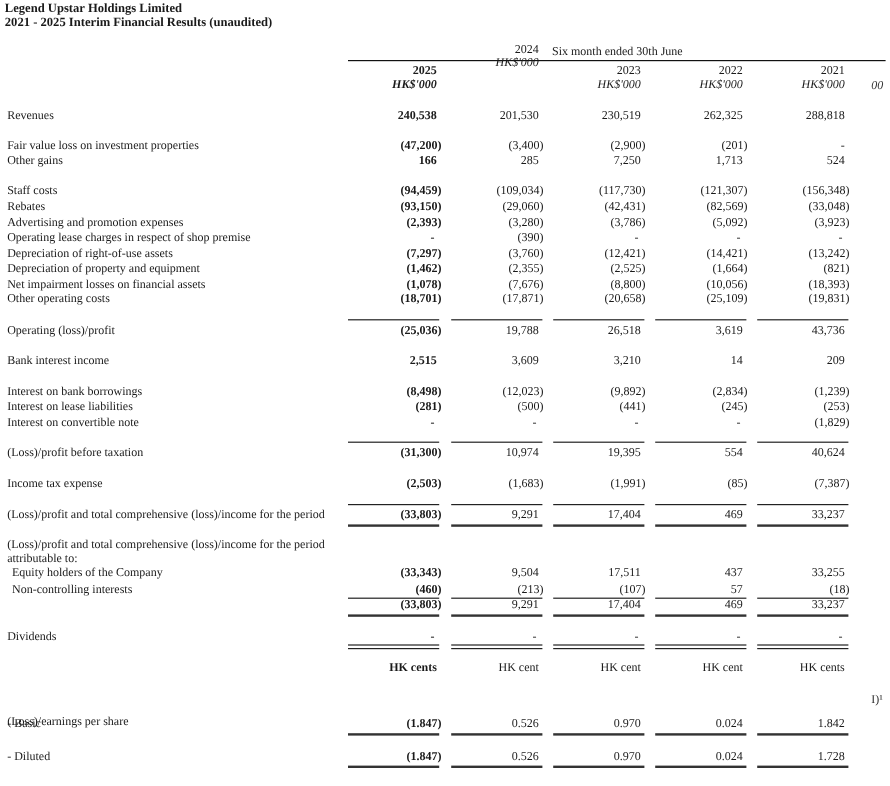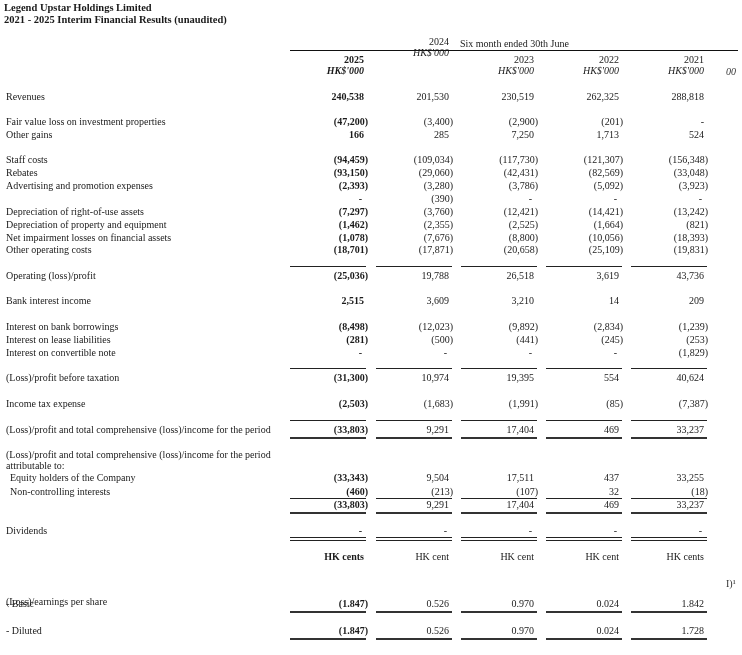--- a/index.html
+++ b/index.html
@@ -112,20 +112,21 @@
 </div>
 <div class="row" style="top:180px;">
   <span class="lbl">Advertising and promotion expenses</span>
   <span class="val bold c0" style="margin-left:4px;">(2,393)</span>
   <span class="val c1" style="margin-left:4px;">(3,280)</span>
   <span class="val c2" style="margin-left:4px;">(3,786)</span>
   <span class="val c3" style="margin-left:4px;">(5,092)</span>
   <span class="val c4" style="margin-left:4px;">(3,923)</span>
 </div>
 <div class="row" style="top:193px;">
+  <span class="lbl">Operating lease charges in respect of shop premise</span>
   <span class="val bold c0" style="margin-left:-2px;">-</span>
   <span class="val c1" style="margin-left:4px;">(390)</span>
   <span class="val c2" style="margin-left:-2px;">-</span>
   <span class="val c3" style="margin-left:-2px;">-</span>
   <span class="val c4" style="margin-left:-2px;">-</span>
 </div>
 <div class="row" style="top:206px;">
   <span class="lbl">Depreciation of right-of-use assets</span>
   <span class="val bold c0" style="margin-left:4px;text-align:right;">(7,297)</span>
   <span class="val c1" style="margin-left:4px;">(3,760)</span>
@@ -262,21 +263,21 @@
   <span class="val c1">9,504</span>
   <span class="val c2">17,511</span>
   <span class="val c3">437</span>
   <span class="val c4">33,255</span>
 </div>
 <div class="row" style="top:486px;">
   <span class="lbl indent">Non-controlling interests</span>
   <span class="val bold c0" style="margin-left:4px;">(460)</span>
   <span class="val c1" style="margin-left:4px;">(213)</span>
   <span class="val c2" style="margin-left:4px;">(107)</span>
-  <span class="val c3">32</span>
+  <span class="val c3">57</span>
   <span class="val c4" style="margin-left:4px;">(18)</span>
 </div>
 <div class="rule" style="top:498px; left:290px; width:76px;"></div>
 <div class="rule" style="top:498px; left:376px; width:76px;"></div>
 <div class="rule" style="top:498px; left:461px; width:76px;"></div>
 <div class="rule" style="top:498px; left:546px; width:76px;"></div>
 <div class="rule" style="top:498px; left:631px; width:76px;"></div>
 
 <div class="row" style="top:499px;">
   <span class="val bold c0" style="margin-left:4px;">(33,803)</span>

